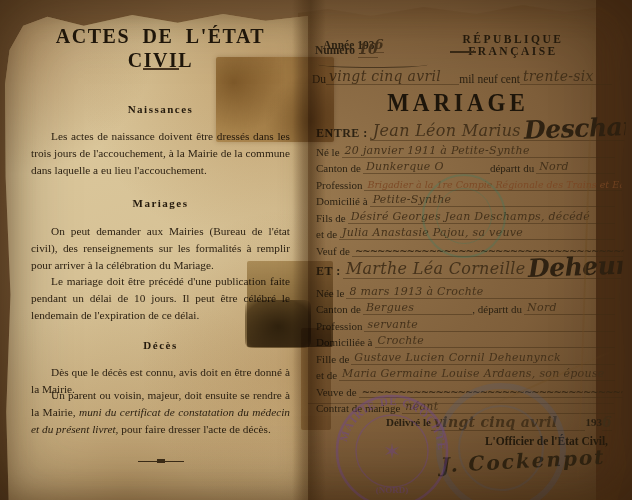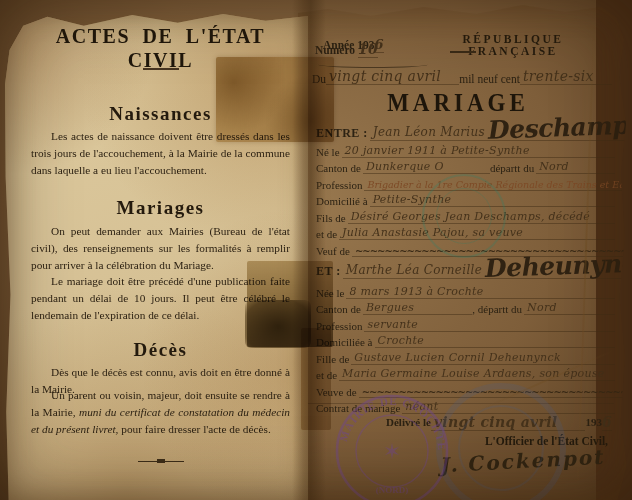--- a/index.html
+++ b/index.html
@@ -39,21 +39,21 @@
   .crease1{position:absolute;left:585px;top:20px;width:2px;height:460px;
     background:linear-gradient(rgba(110,76,34,.0),rgba(110,76,34,.45),rgba(110,76,34,.1));transform:rotate(2deg);}
   .crease2{position:absolute;left:470px;top:380px;width:150px;height:2px;
     background:linear-gradient(90deg,transparent,rgba(110,76,34,.4),transparent);transform:rotate(-24deg);}
 
   
   .lp{position:absolute;left:26px;right:18px;top:0;color:#2a2012;}
   .lp-title{position:absolute;top:14px;left:0;right:0;text-align:center;font-weight:bold;
     font-size:20px;letter-spacing:1.5px;word-spacing:6px;color:#1f170b;transform:scaleY(1.05);}
   .lp-rule{position:absolute;top:57px;left:50%;width:36px;height:2px;margin-left:-18px;background:#473520;}
-  .lp-h{position:absolute;left:0;right:0;text-align:center;font-weight:bold;font-size:19px;
+  .lp-h{position:absolute;left:0;right:0;text-align:center;font-weight:bold;font-size:11px;
     letter-spacing:1.5px;color:#241a0d;}
   .lp-p{position:absolute;left:0;right:0;font-size:11.3px;line-height:1.5;text-align:justify;
     text-indent:20px;color:#2d2213;}
   .h-naiss{top:92px}.p-naiss{top:117px}
   .h-mar{top:186px}.p-mar1{top:212px}.p-mar2{top:262px}
   .h-dec{top:328px}.p-dec1{top:353px}.p-dec2{top:376px}
   .lp-endrule{position:absolute;top:450px;left:50%;width:46px;height:0;margin-left:-23px;
     border-top:1.6px solid #3c2d18;}
   .lp-endrule::after{content:"";position:absolute;left:50%;top:-3px;width:8px;height:4px;margin-left:-4px;background:#3c2d18;}
 
@@ -77,21 +77,21 @@
     font-size:11.5px;letter-spacing:2.5px;color:#241b0d;}
   .hdr-rep-rule{position:absolute;left:50%;top:46px;width:26px;height:1.6px;margin-left:-13px;background:#3a2b16;}
   .date-row{position:absolute;left:14px;right:16px;top:62px;display:flex;align-items:flex-end;height:18px;font-size:11.5px;}
   .date-row .hand{font-size:14px;}
   .rp-title{position:absolute;left:10px;right:20px;top:86px;text-align:center;font-weight:bold;
     font-size:23px;letter-spacing:4px;color:#1d150a;transform:scaleY(1.05);}
   .form{position:absolute;left:18px;right:13px;top:112px;}
   .row.name-row{height:24px;}
   .row.name-row2{height:22px;}
   .row .big-lbl{font-weight:bold;font-size:12px;letter-spacing:.5px;}
-  .given{font-size:12px;margin-top:40px;}
+  .given{font-size:16px;margin-top:40px;}
   .prof-val{font-size:9.5px;color:#7d4a26;letter-spacing:0;}
   .wavy{letter-spacing:-1px;color:#3a2a16;font-style:normal;font-weight:bold;font-size:10px;}
   .hairline{position:absolute;left:10px;right:14px;top:398px;border-top:1px solid rgba(66,46,22,.4);}
   .footer-delivre{position:absolute;left:88px;right:16px;top:408px;display:flex;align-items:center;height:18px;
     font-weight:bold;font-size:11px;}
   .footer-delivre .hand{font-size:14px;}
   .officier{position:absolute;left:120px;right:20px;top:430px;text-align:right;font-weight:bold;
     font-size:11.5px;color:#241b0d;}
   .signature{position:absolute;left:130px;right:10px;top:444px;text-align:center;
     font-family:"DejaVu Serif",serif;font-style:italic;font-weight:bold;font-size:20px;

